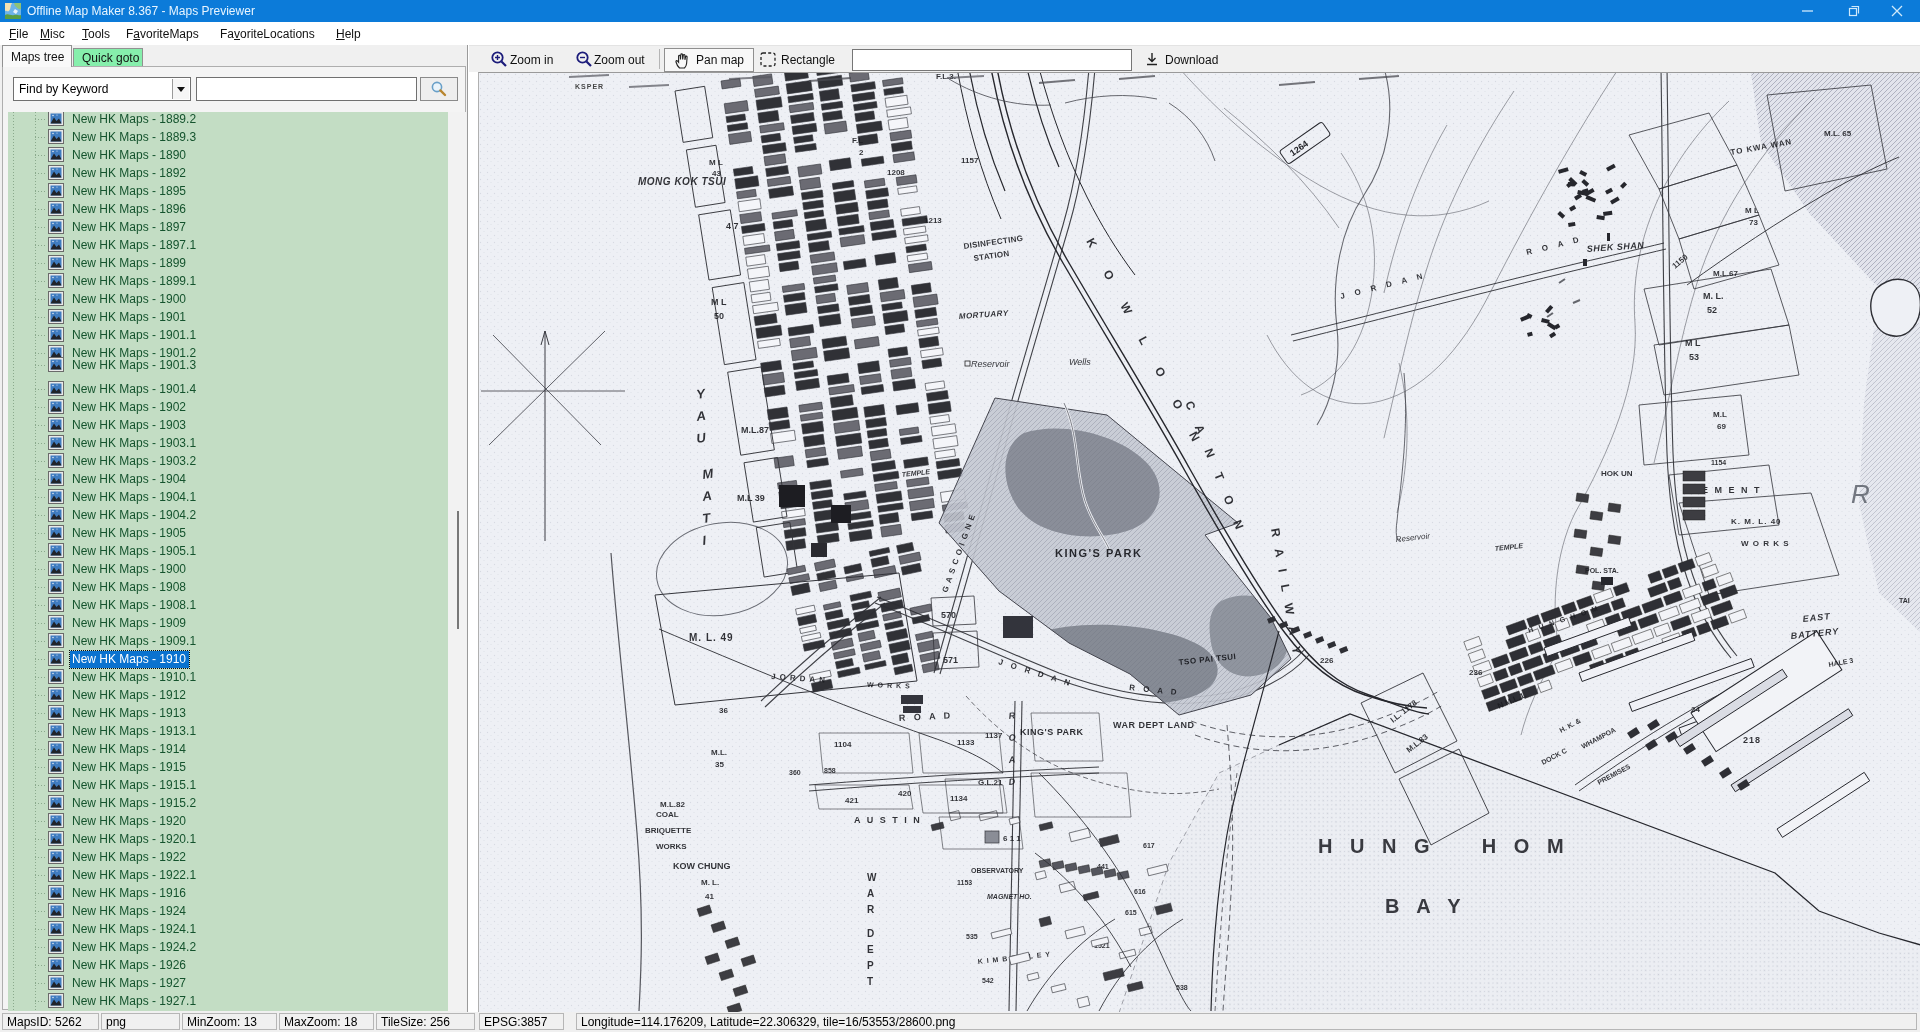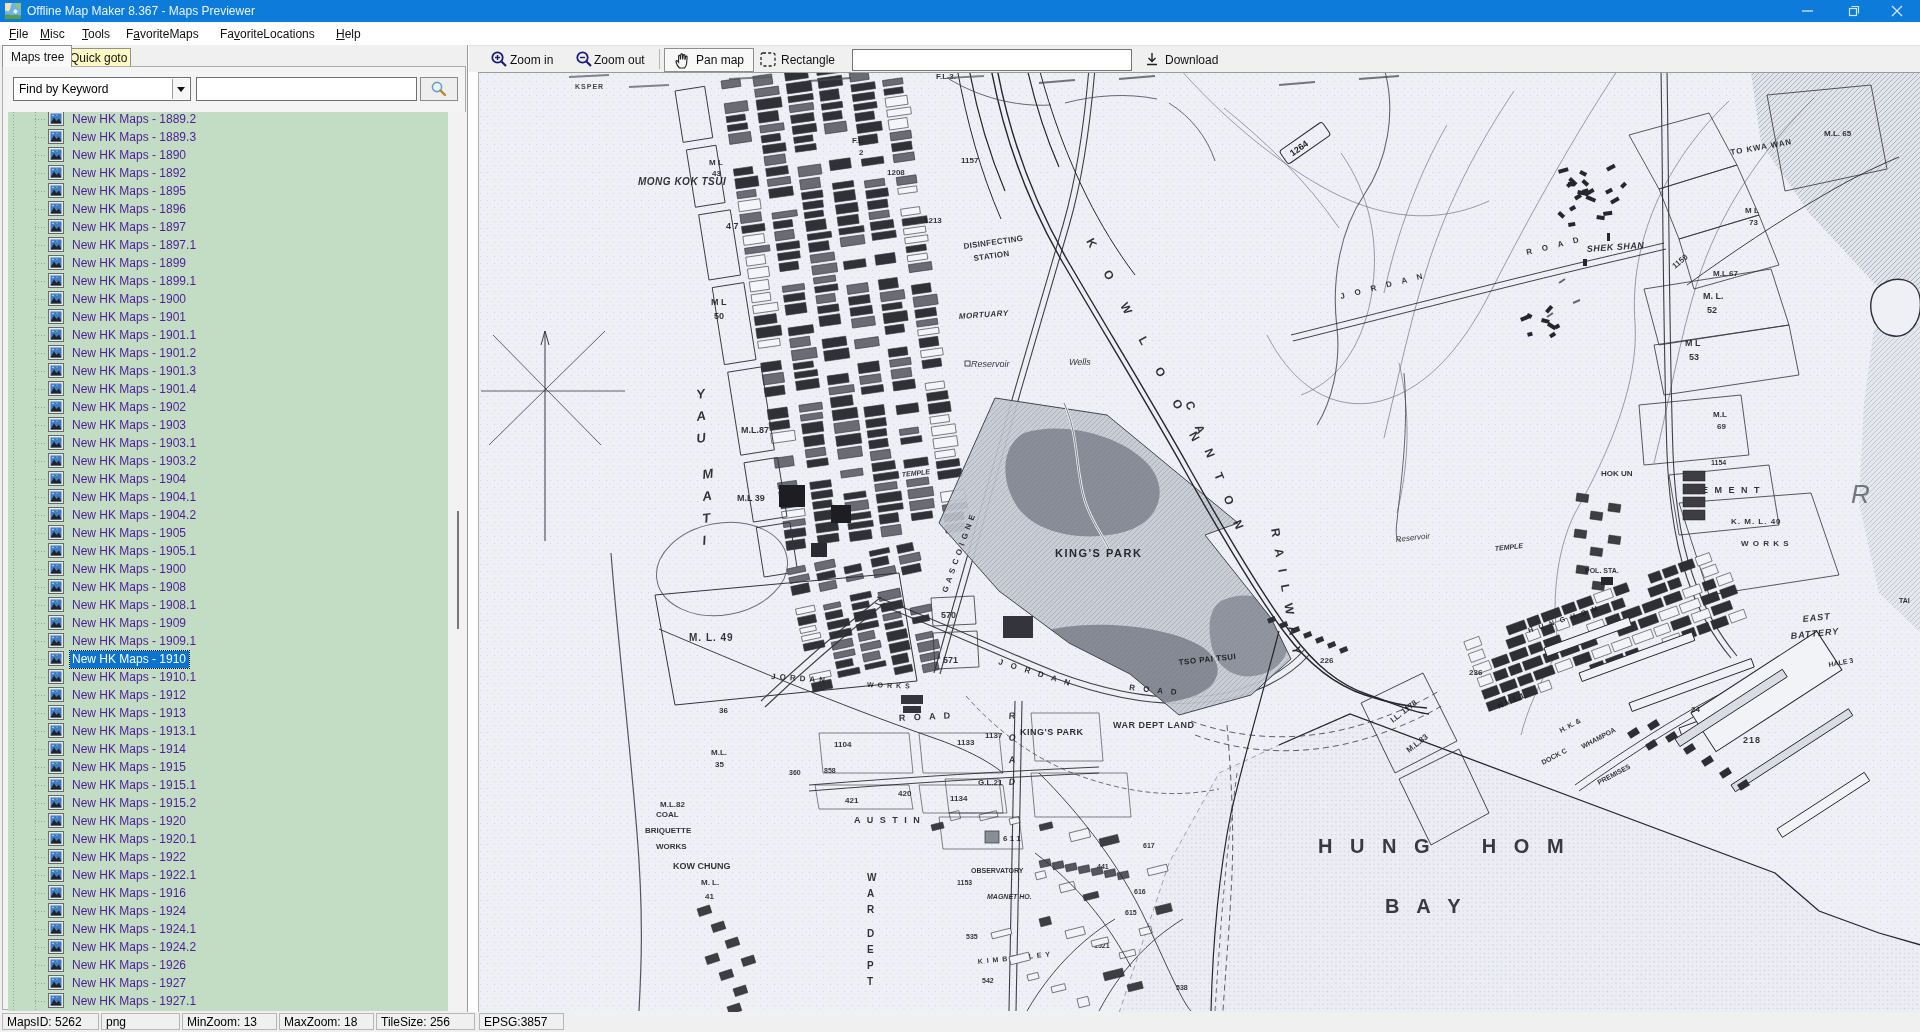--- a/index.html
+++ b/index.html
@@ -17,21 +17,21 @@
 #combo .ar:after{content:"";position:absolute;left:4px;top:8px;border:4px solid transparent;border-top:5px solid #111}
 #sinput{position:absolute;left:196px;top:32px;width:221px;height:24px;background:#fff;border:1px solid #707070}
 #sbtn{position:absolute;left:420px;top:32px;width:38px;height:24px;background:#eee;border:1px solid #8a8a8a}
 #tree{position:absolute;left:8px;top:67px;width:440px;height:899px;background:#c3ddc4;overflow:hidden}
 #scrolltrack{position:absolute;left:448px;top:67px;width:18px;height:899px;background:#f2f2f2}
 #scrollthumb{position:absolute;left:9px;top:399px;width:2px;height:118px;background:#787878}
 .guide{position:absolute;top:0;width:1px;height:899px;background-image:repeating-linear-gradient(to bottom,#8aa98c 0 1px,transparent 1px 3px)}
 .ti{position:absolute;left:0;height:18px;width:440px}
 .conn{position:absolute;left:27px;top:9px;width:11px;height:1px;background-image:repeating-linear-gradient(to right,#8aa98c 0 1px,transparent 1px 3px)}
 .tico{position:absolute;left:40px;top:1px}
-.tl{position:absolute;left:62px;top:1px;font-size:12px;color:#4c1d95;white-space:nowrap;padding:1px 3px 2px 2px}
+.tl{position:absolute;left:62px;top:1px;font-size:12px;color:#14532d;white-space:nowrap;padding:1px 3px 2px 2px}
 .tl.sel{background:#0a72cf;color:#fff;outline:1px dotted #0a0a0a}
 #toolbar{position:absolute;left:469px;top:45px;width:1451px;height:27px;background:#f0f0f0;border-top:1px solid #e3e3e3;font-size:12px;color:#111}
 #toolbar .tt{position:absolute;top:7px}
 #panbtn{position:absolute;left:195px;top:2px;width:90px;height:24px;background:#f8f8f8;border:1px solid #8f8f8f}
 #tinput{position:absolute;left:383px;top:3px;width:280px;height:22px;background:#fff;border:1px solid #767676}
 #maparea{position:absolute;left:478px;top:72px;width:1442px;height:940px;border-top:1px solid #9a9a9a;border-left:1px solid #b0b0b0}
 #statusbar{position:absolute;left:0;top:1012px;width:1920px;height:20px;background:#f0f0f0;font-size:12px;color:#000}
 .sect{position:absolute;top:1px;height:17px;background:#f0f0f0;border:1px solid #b6b6b6;padding:1px 0 0 4px}
 u{text-decoration:underline}
 </style></head><body>
@@ -60,21 +60,21 @@
  <span style="left:40px"><u>M</u>isc</span>
  <span style="left:82px"><u>T</u>ools</span>
  <span style="left:126px">F<u>a</u>voriteMaps</span>
  <span style="left:220px">Fa<u>v</u>oriteLocations</span>
  <span style="left:336px"><u>H</u>elp</span>
 </div>
 <div id="leftpanel">
  <div class="tab" style="left:2px;top:0px;width:70px;height:22px;z-index:3">
       <span style="position:absolute;left:8px;top:4px">Maps tree</span>
     </div>
- <div class="tab" style="left:61px;top:3px;width:70px;height:19px;background:#fef9c3">
+ <div class="tab" style="left:73px;top:3px;width:70px;height:19px;background:#86efac">
       <span style="position:absolute;left:8px;top:2px">Quick goto</span>
     </div>
  <div id="paneborder"></div>
  <div id="combo">
       <span class="ct">Find by Keyword</span>
       <span class="ar"></span>
     </div>
  <div id="sinput"></div>
  <div id="sbtn">
       <svg width="22" height="20" viewBox="0 0 22 20" style="position:absolute;left:7px;top:1px">
@@ -187,21 +187,21 @@
         </svg>
         <span class="tl">New HK Maps - 1901.1</span>
       </div>
       <div class="ti" style="top:232px">
         <span class="conn"></span>
         <svg class="tico" width="16" height="15" viewBox="0 0 16 15">
           <use href="#tic"></use>
         </svg>
         <span class="tl">New HK Maps - 1901.2</span>
       </div>
-      <div class="ti" style="top:250px">
+      <div class="ti" style="top:244px">
         <span class="conn"></span>
         <svg class="tico" width="16" height="15" viewBox="0 0 16 15">
           <use href="#tic"></use>
         </svg>
         <span class="tl">New HK Maps - 1901.3</span>
       </div>
       <div class="ti" style="top:268px">
         <span class="conn"></span>
         <svg class="tico" width="16" height="15" viewBox="0 0 16 15">
           <use href="#tic"></use>
@@ -1199,12 +1199,13 @@
       <text x="519" y="591" style="font-size:8px;font-weight:bold;letter-spacing:3px;" fill="#1c1d22" opacity="0.9" transform="rotate(17 519 591)">J O R D A N</text>
       <text x="650" y="617" style="font-size:8px;font-weight:bold;letter-spacing:3px;" fill="#1c1d22" opacity="0.9" transform="rotate(6 650 617)">R O A D</text>
     </svg></div>
 <div id="statusbar">
  <div class="sect" style="left:2px;width:97px">MapsID: 5262</div>
  <div class="sect" style="left:101px;width:79px">png</div>
  <div class="sect" style="left:182px;width:95px">MinZoom: 13</div>
  <div class="sect" style="left:279px;width:95px">MaxZoom: 18</div>
  <div class="sect" style="left:376px;width:99px">TileSize: 256</div>
  <div class="sect" style="left:479px;width:85px">EPSG:3857</div>
+ <div class="sect" style="left:576px;width:1341px">Longitude=114.176209, Latitude=22.306329, tile=16/53553/28600.png</div>
 </div>
 </body></html>

